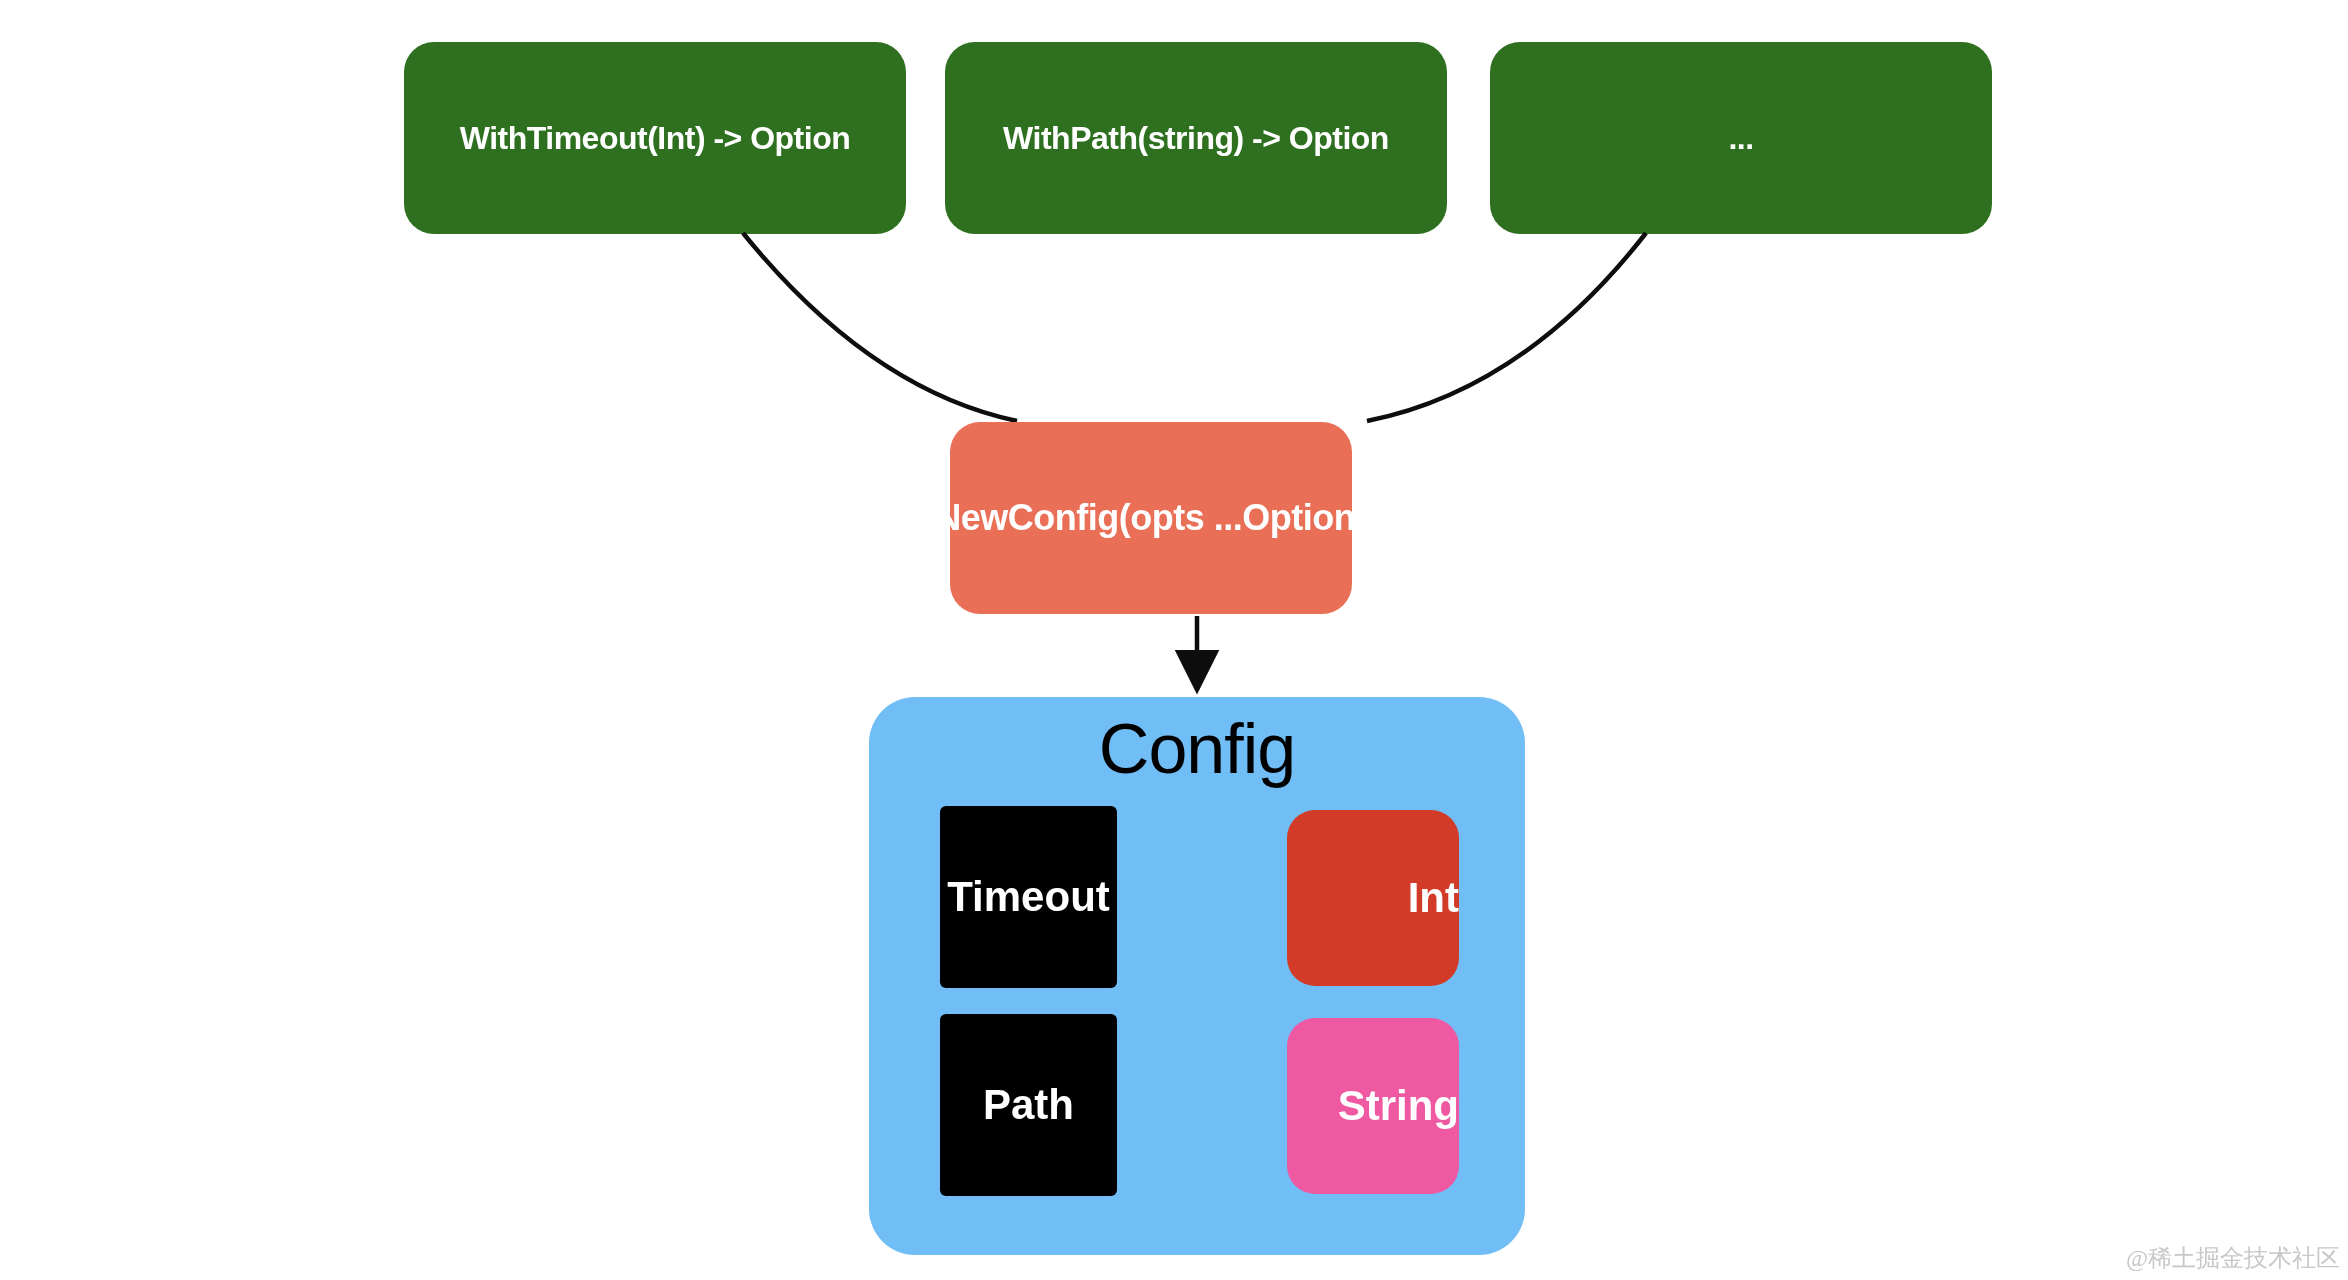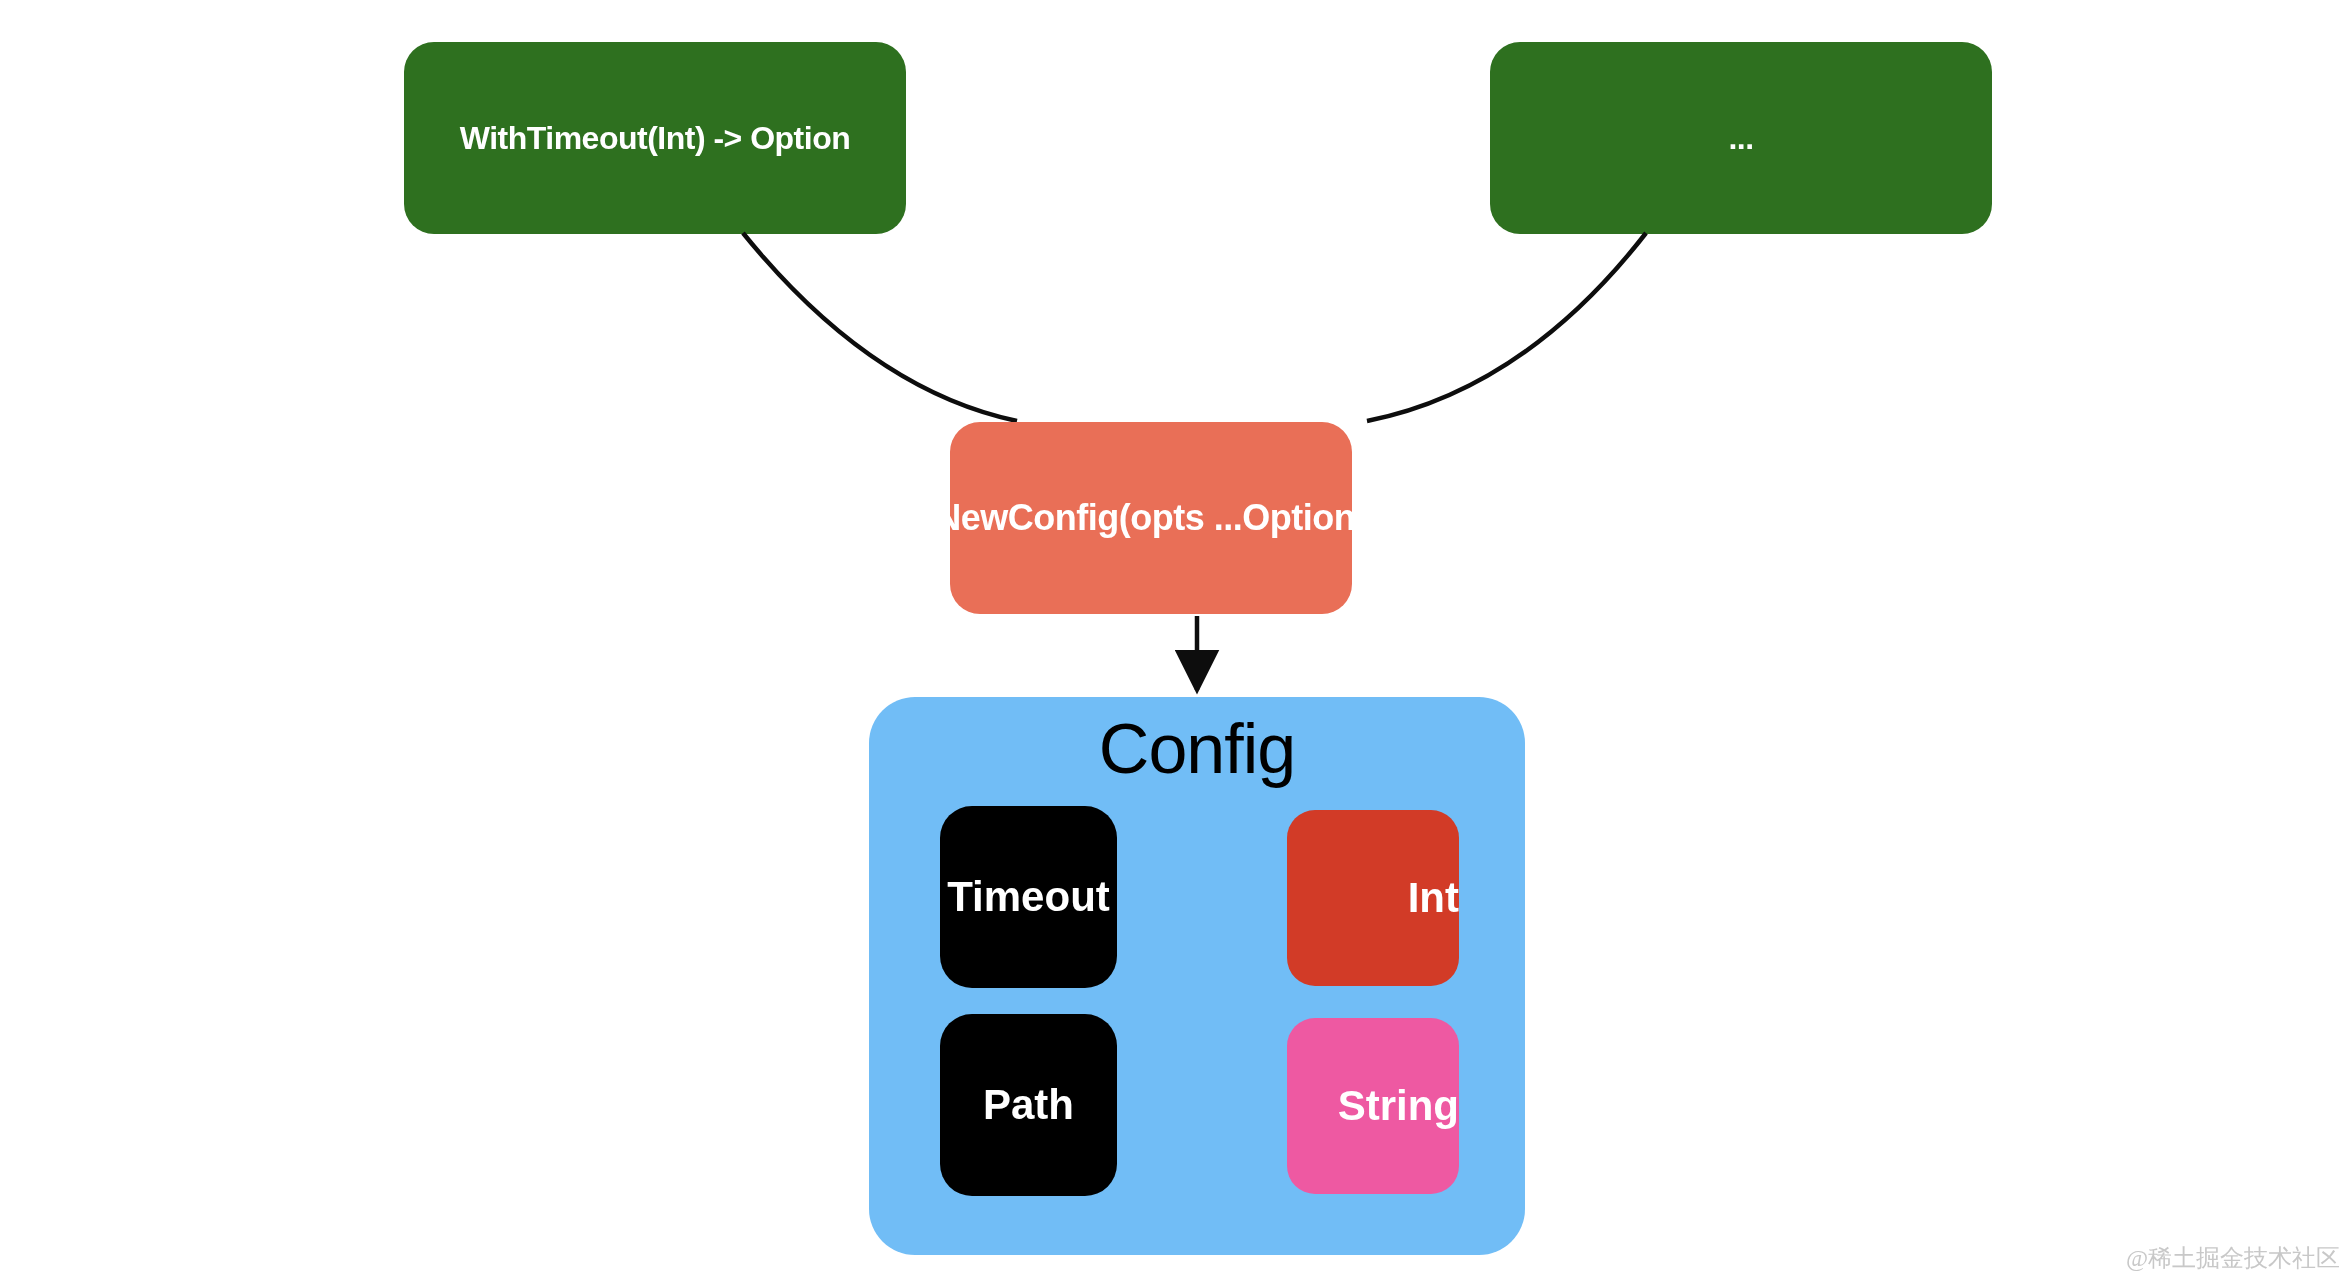--- a/index.html
+++ b/index.html
@@ -60,21 +60,21 @@
     width: 100%;
     text-align: center;
     font-size: 70px;
     font-weight: normal;
     color: #000000;
     letter-spacing: -1px;
   }
   .field-box {
     width: 177px;
     height: 182px;
-    border-radius: 32px;
+    border-radius: 6px;
     font-size: 42px;
   }
   .type-box {
     width: 172px;
     height: 176px;
     border-radius: 28px;
     font-size: 42px;
     justify-content: flex-end;
   }
   .fld-timeout { left: 940px; top: 806px; }
@@ -98,20 +98,23 @@
 </style>
 </head>
 <body>
 
 <div class="canvas">
 
   <div class="node option-box opt-1" style="background-color: rgb(46, 112, 31);">
     <span>WithTimeout(Int) -&gt; Option</span>
   </div>
 
+  <div class="node option-box opt-2" style="background-color: rgb(46, 112, 31);">
+    <span>WithPath(string) -&gt; Option</span>
+  </div>
 
   <div class="node option-box opt-3" style="background-color: rgb(46, 112, 31);">
     <span>...</span>
   </div>
 
   <svg class="connectors" width="2348" height="1280" viewBox="0 0 2348 1280">
     <defs>
       <marker id="arrowhead" markerWidth="11" markerHeight="10" refX="9" refY="5" orient="auto">
         <path d="M0,0 L10,5 L0,10 Z" fill="#0d0d0d"></path>
       </marker>

